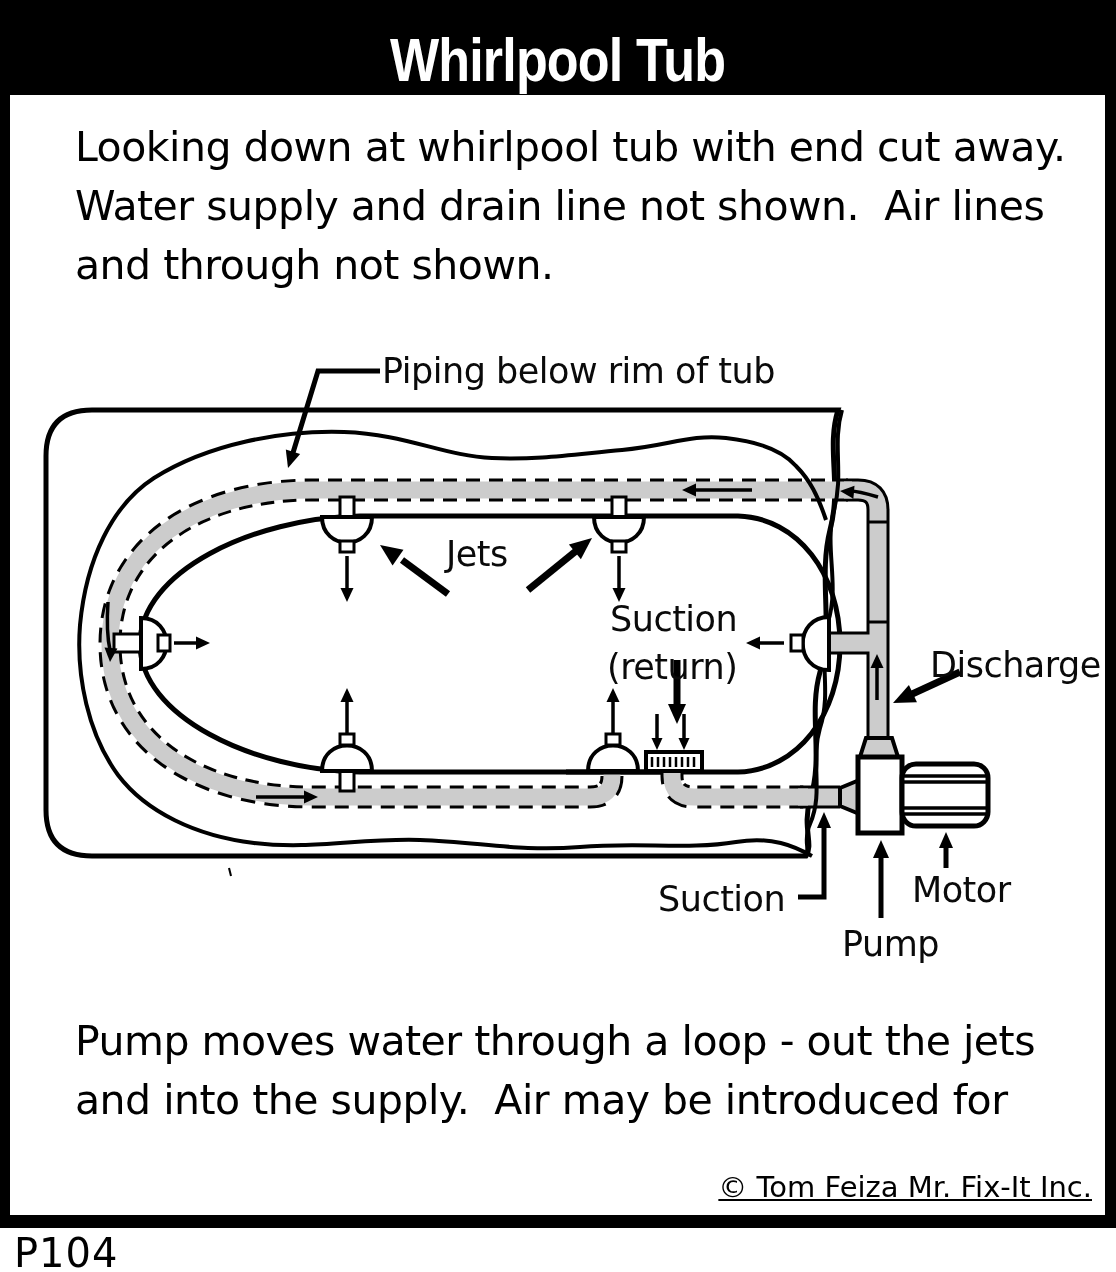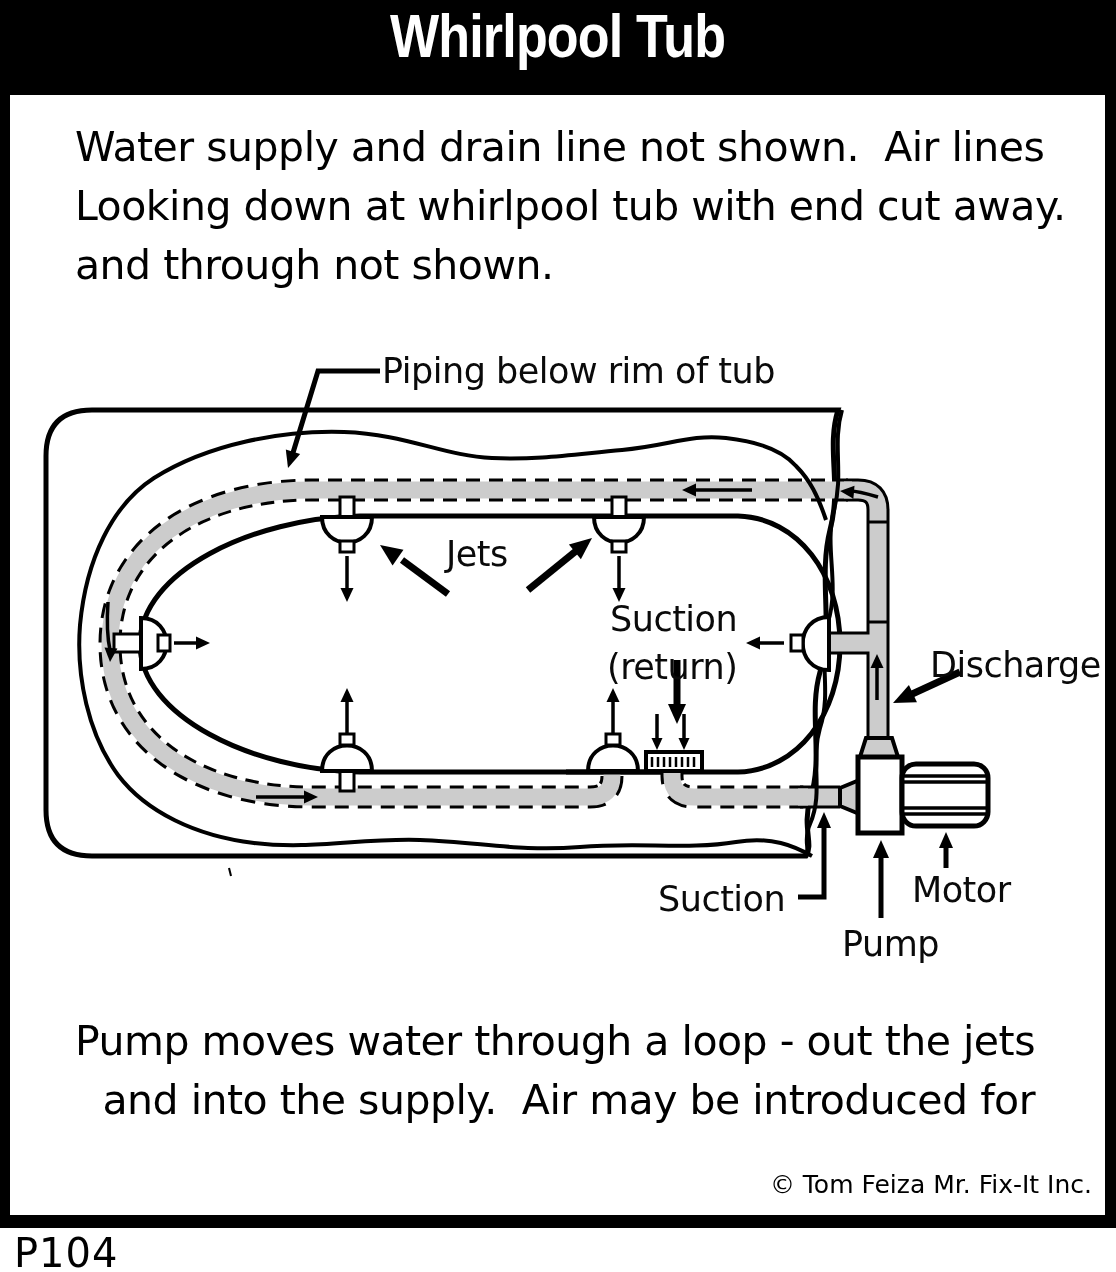--- a/index.html
+++ b/index.html
@@ -1,45 +1,45 @@
 <!DOCTYPE html>
 <html><head>
 <meta charset="utf-8">
 <style>
   html,body{margin:0;padding:0;background:#ffffff;}
   body{width:1116px;height:1272px;position:relative;overflow:hidden;
        font-family:"DejaVu Sans",sans-serif;color:#000;}
   .titlebar{position:absolute;left:0;top:0;width:1116px;height:95px;background:#000;
-            display:flex;align-items:flex-start;justify-content:center;}
+            display:flex;align-items:flex-end;justify-content:center;}
   .titlebar .t{color:#fff;font-family:"Liberation Sans",sans-serif;font-weight:700;
                font-size:62px;letter-spacing:-1px;transform:scaleX(.84);transform-origin:center;}
   .frame{position:absolute;left:0;top:95px;width:1116px;height:1133px;box-sizing:border-box;
          border-left:10px solid #000;border-right:11px solid #000;border-bottom:13px solid #000;}
   .para{position:absolute;font-size:41px;letter-spacing:-.5px;line-height:59px;}
   .para .line{white-space:pre;}
   .intro{left:75px;top:118px;}
-  .footer{left:75px;top:1012px;text-align:right;}
-  .copyright{position:absolute;right:24px;top:1170px;font-size:25px;}
+  .footer{left:75px;top:1012px;}
+  .copyright{position:absolute;right:24px;top:1170px;font-size:29px;text-decoration:underline;}
   .pagecode{position:absolute;left:14px;top:1230px;font-size:40px;letter-spacing:1px;}
   svg{position:absolute;left:0;top:0;}
   .ln{fill:none;stroke:#000;}
   .lbl{font-size:35px;fill:#0a0a0a;letter-spacing:-.5px;}
 </style>
 </head>
 <body>
 
 <div class="titlebar">
   <div class="t">Whirlpool Tub</div>
 </div>
 
 <div class="frame"></div>
 
 <div class="para intro">
+  <div class="line">Looking down at whirlpool tub with end cut away.</div>
   <div class="line">Water supply and drain line not shown.  Air lines</div>
-  <div class="line">Looking down at whirlpool tub with end cut away.</div>
   <div class="line">and through not shown.</div>
 </div>
 
 <svg width="1116" height="1272" viewBox="0 0 1116 1272">
 
   <path class="ln" stroke-width="5" d="M 92 410 L 838 410
        C 826 448 842 486 830 530
        C 818 578 834 626 820 672
        C 808 714 824 756 810 800
        C 802 828 814 844 806 856

